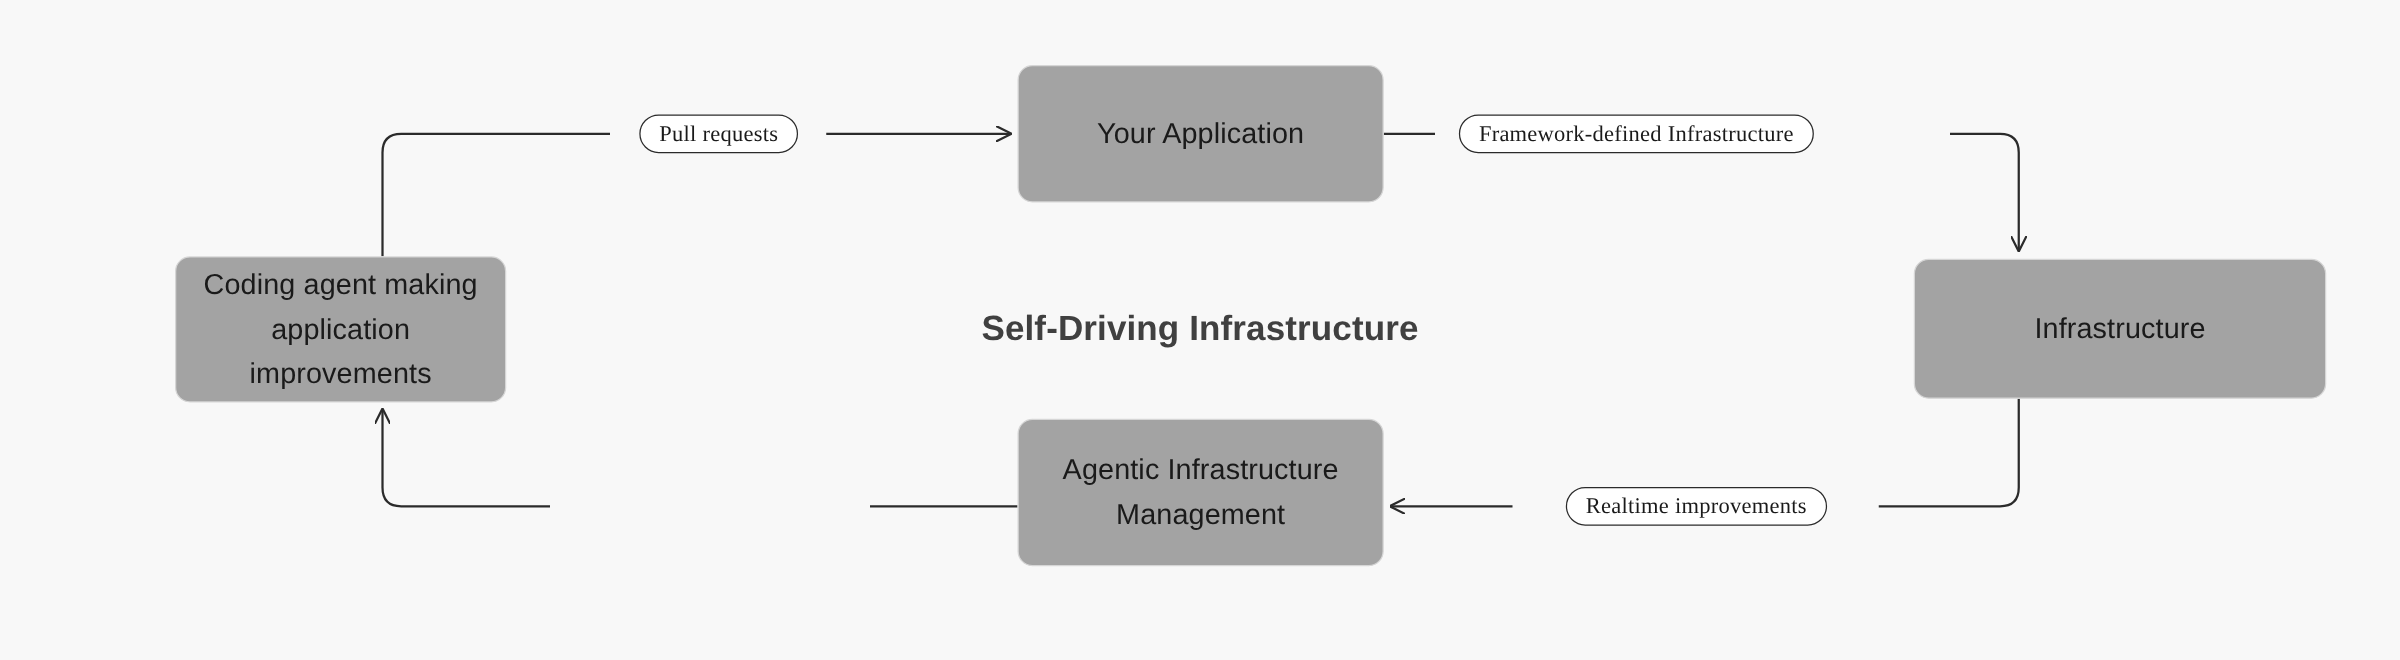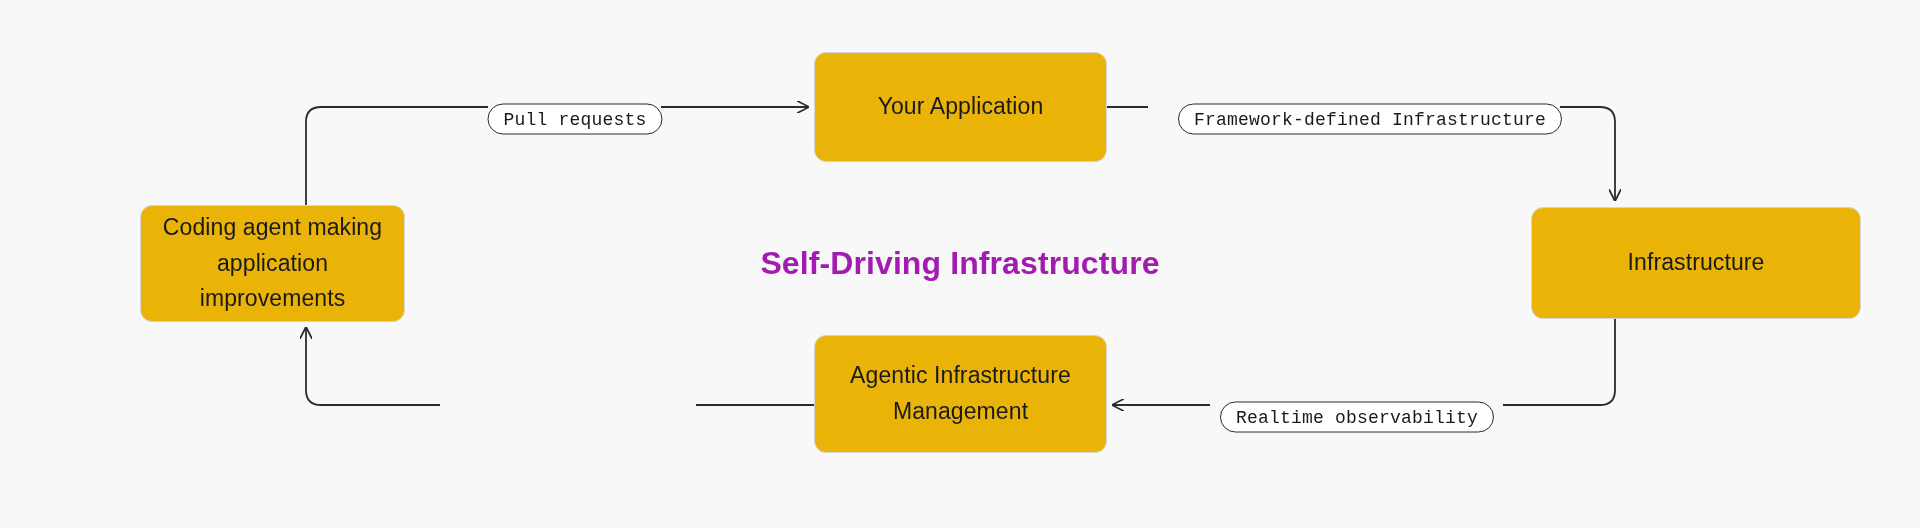--- a/index.html
+++ b/index.html
@@ -23,21 +23,21 @@
     position: absolute;
     left: 0;
     top: 0;
     width: 1920px;
     height: 528px;
     pointer-events: none;
   }
   .node {
     position: absolute;
     box-sizing: border-box;
-    background: #eab308;
+    background: #a3a3a3;
     border: 1px solid #d6d6d6;
     border-radius: 12px;
     display: flex;
     align-items: center;
     justify-content: center;
     text-align: center;
     color: #1a1a1a;
     font-family: "Liberation Sans", sans-serif;
     font-size: 23px;
     line-height: 1.55;
@@ -52,35 +52,34 @@
     position: absolute;
     box-sizing: border-box;
     background: #ffffff;
     border: 1.6px solid #2b2b2b;
     border-radius: 999px;
     height: 31px;
     display: flex;
     align-items: center;
     justify-content: center;
     padding: 0 15px;
-    font-family: Liberation Mono, monospace;
+    font-family: Liberation Serif, serif;
     font-size: 18px;
     letter-spacing: 0.2px;
     color: #1a1a1a;
     white-space: nowrap;
     transform: translate(-50%, -50%);
-    margin-top: 12px;
   }
   .center-title {
     position: absolute;
     transform: translate(-50%, -50%);
     font-family: "Liberation Sans", sans-serif;
     font-weight: bold;
-    font-size: 32px;
-    color: #a21caf;
+    font-size: 28px;
+    color: #404040;
     letter-spacing: 0.1px;
     white-space: nowrap;
   }
   #node-your-application { left: 814px; top: 52px;  width: 293px; height: 110px; }
   #node-infrastructure   { left: 1531px; top: 207px; width: 330px; height: 112px; }
   #node-agentic          { left: 814px; top: 335px; width: 293px; height: 118px; }
   #node-coding-agent     { left: 140px; top: 205px; width: 265px; height: 117px; }
 </style>
 </head>
 <body>
@@ -120,20 +119,20 @@
 Management</span>
   </div>
 
   <div class="node" id="node-coding-agent">
     <span class="node-label">Coding agent making
 application improvements</span>
   </div>
 
   <div class="edge-label" style="left:575px; top:107px;">Pull requests</div>
 
-  <div class="edge-label" style="left:1370px; top:107px;">Framework-defined Infrastructure</div>
+  <div class="edge-label" style="left:1309px; top:107px;">Framework-defined Infrastructure</div>
 
-  <div class="edge-label" style="left:1357px; top:405px;">Realtime observability</div>
+  <div class="edge-label" style="left:1357px; top:405px;">Realtime improvements</div>
 
 
   <div class="center-title" style="left:960px; top:263px;">Self-Driving Infrastructure</div>
 
 </div>
 
 </body></html>

